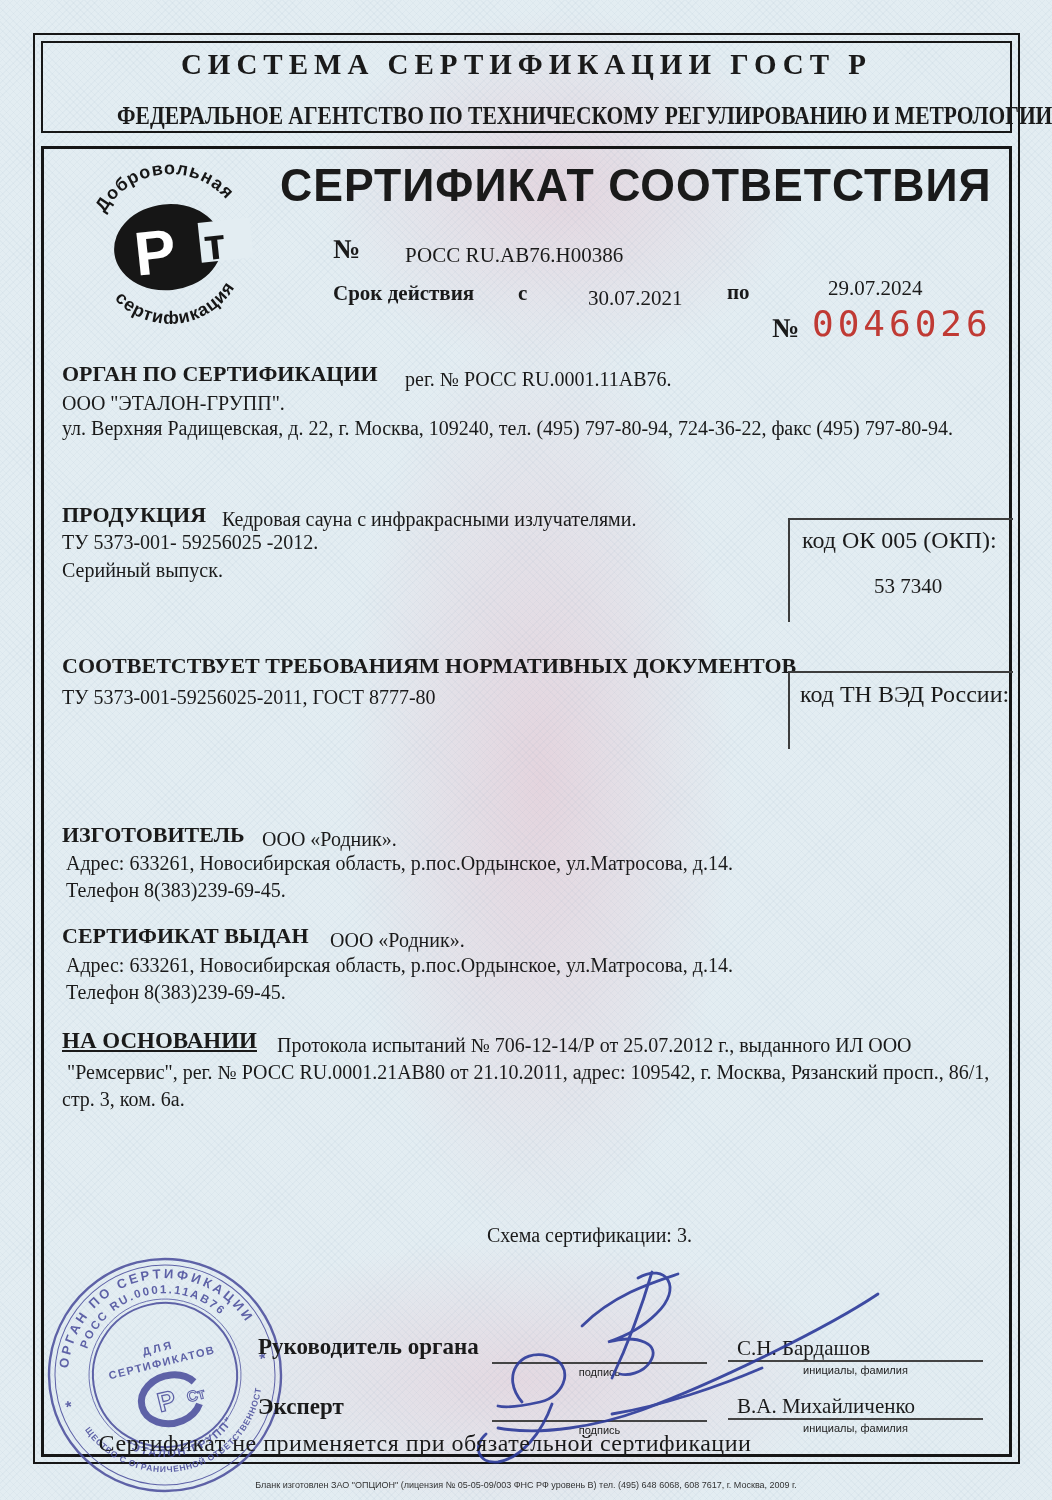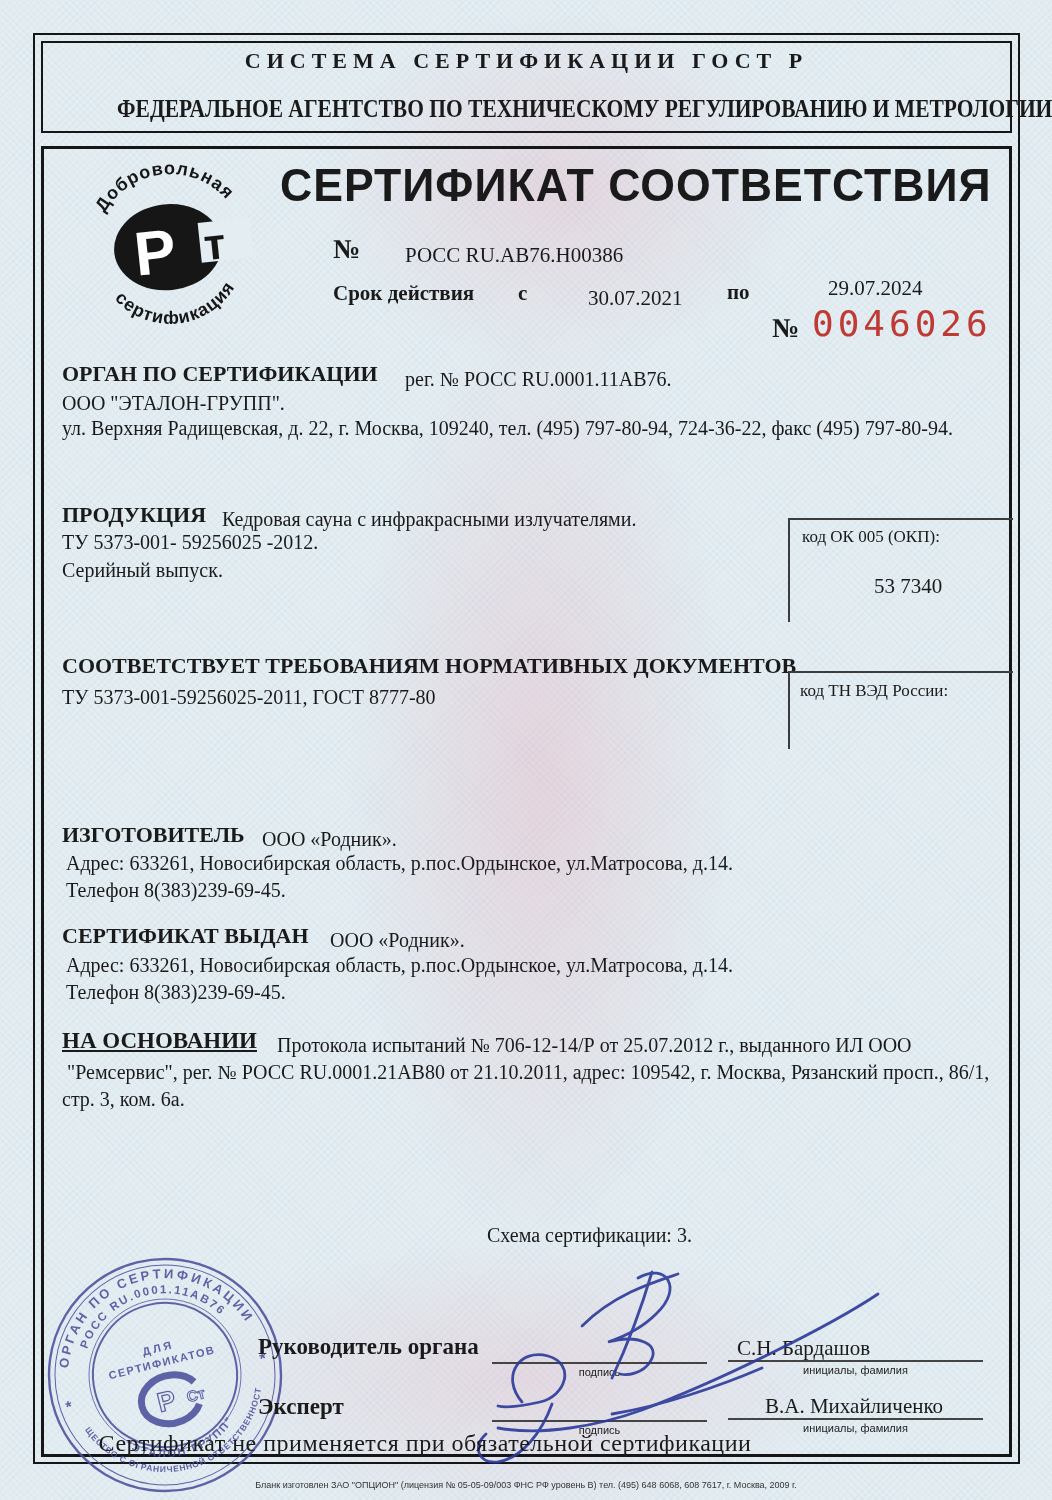--- a/index.html
+++ b/index.html
@@ -11,31 +11,31 @@
       repeating-linear-gradient(45deg, rgba(125,155,180,0.06) 0 1px, rgba(0,0,0,0) 1px 5px),
       repeating-linear-gradient(-45deg, rgba(125,155,180,0.06) 0 1px, rgba(0,0,0,0) 1px 5px),
       radial-gradient(ellipse 270px 650px at 540px 780px, rgba(229,192,205,0.55), rgba(229,192,205,0) 72%),
       radial-gradient(ellipse 320px 240px at 560px 190px, rgba(229,192,205,0.5), rgba(229,192,205,0) 75%),
       radial-gradient(ellipse 430px 190px at 520px 1380px, rgba(229,192,205,0.45), rgba(229,192,205,0) 75%),
       #e3edf2;
   }
   .abs{position:absolute;}
   .frame{box-sizing:border-box;border:2px solid #161616;}
   .mainframe{box-sizing:border-box;border:3px solid #161616;}
-  .hdr1{font-weight:700;font-size:22px;letter-spacing:6px;white-space:nowrap;}
+  .hdr1{font-weight:700;font-size:29px;letter-spacing:6px;white-space:nowrap;}
   .hdr2{font-weight:700;font-size:25px;white-space:nowrap;display:inline-block;transform:scaleX(0.86);transform-origin:center;}
   .doc-title{font-family:"Liberation Sans",sans-serif;font-weight:700;font-size:46px;letter-spacing:1px;white-space:nowrap;transform:scaleX(0.97);transform-origin:left;}
   .lbl{font-weight:700;font-size:22px;white-space:nowrap;}
   .lbl-sm{font-weight:700;font-size:21px;white-space:nowrap;}
   .val{font-size:20px;white-space:nowrap;}
   .val21{font-size:21px;white-space:nowrap;}
   .no-sign{font-size:27px;font-weight:700;white-space:nowrap;}
   .red-no{font-family:"DejaVu Sans Mono",monospace;font-size:36px;letter-spacing:4px;white-space:nowrap;}
   .code-box{box-sizing:border-box;border-top:2px solid #3c3c3c;border-left:2px solid #3c3c3c;}
-  .code-lbl{font-size:17px;white-space:nowrap;}
+  .code-lbl{font-size:24px;white-space:nowrap;}
   .sig-line{border-bottom:2px solid #444;height:0;}
   .cap{font-family:"Liberation Sans",sans-serif;font-size:11px;color:#222;text-align:center;white-space:nowrap;}
   .signer-lbl{font-weight:700;font-size:23px;white-space:nowrap;}
   .signer-name{font-size:21px;white-space:nowrap;}
   .foot-note{font-size:24px;letter-spacing:0.5px;text-align:center;white-space:nowrap;}
   .fine{font-family:"Liberation Sans",sans-serif;font-size:9px;color:#333;text-align:center;white-space:nowrap;}
 </style>
 </head>
 <body>
 
@@ -157,21 +157,21 @@
   <div class="abs signer-lbl" style="left:258px;top:1334px;">Руководитель органа</div>
   <div class="abs sig-line" style="left:492px;top:1362px;width:215px;"></div>
   <div class="abs cap" style="left:492px;top:1366px;width:215px;">подпись</div>
   <div class="abs signer-name" style="left:737px;top:1336px;">С.Н. Бардашов</div>
   <div class="abs sig-line" style="left:728px;top:1360px;width:255px;"></div>
   <div class="abs cap" style="left:728px;top:1364px;width:255px;">инициалы, фамилия</div>
 
   <div class="abs signer-lbl" style="left:258px;top:1394px;">Эксперт</div>
   <div class="abs sig-line" style="left:492px;top:1420px;width:215px;"></div>
   <div class="abs cap" style="left:492px;top:1424px;width:215px;">подпись</div>
-  <div class="abs signer-name" style="left:737px;top:1394px;margin-left:28px;">В.А. Михайличенко</div>
+  <div class="abs signer-name" style="left:737px;top:1394px;">В.А. Михайличенко</div>
   <div class="abs sig-line" style="left:728px;top:1418px;width:255px;"></div>
   <div class="abs cap" style="left:728px;top:1422px;width:255px;">инициалы, фамилия</div>
 
   <svg class="abs" style="left:400px;top:1262px;" width="580" height="210" viewBox="0 0 580 210">
     <g fill="none" stroke="#2c3a9a" stroke-width="2.8" stroke-linecap="round" opacity="0.9">
       <path d="M238,16 C266,0 284,26 256,52 C240,68 220,76 208,80 C238,72 262,82 250,100 C243,111 228,114 220,112"></path>
       <path d="M182,64 C214,32 254,20 278,12"></path>
       <path d="M252,10 C242,44 228,82 212,116"></path>
       <path d="M122,140 C100,114 120,86 148,94 C176,102 166,134 140,140 C122,144 106,146 98,144"></path>
       <path d="M98,166 C142,174 198,164 242,148 C322,118 430,64 478,32"></path>

